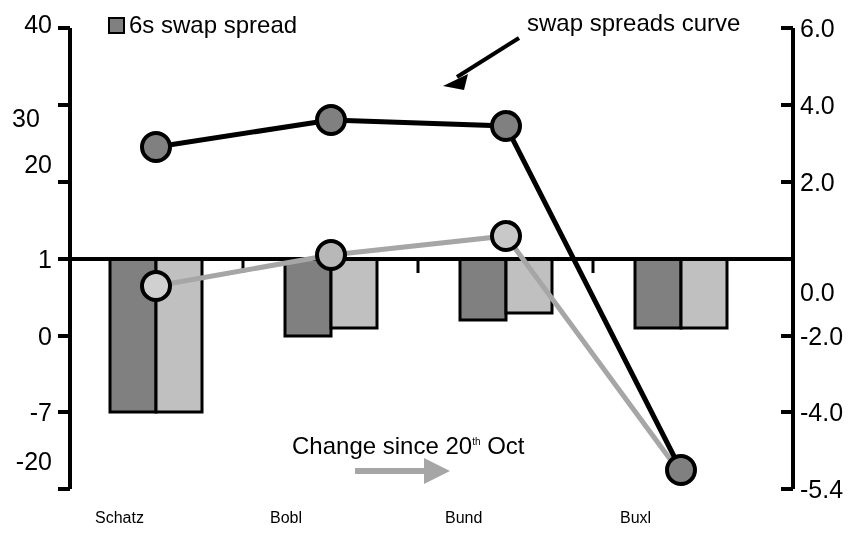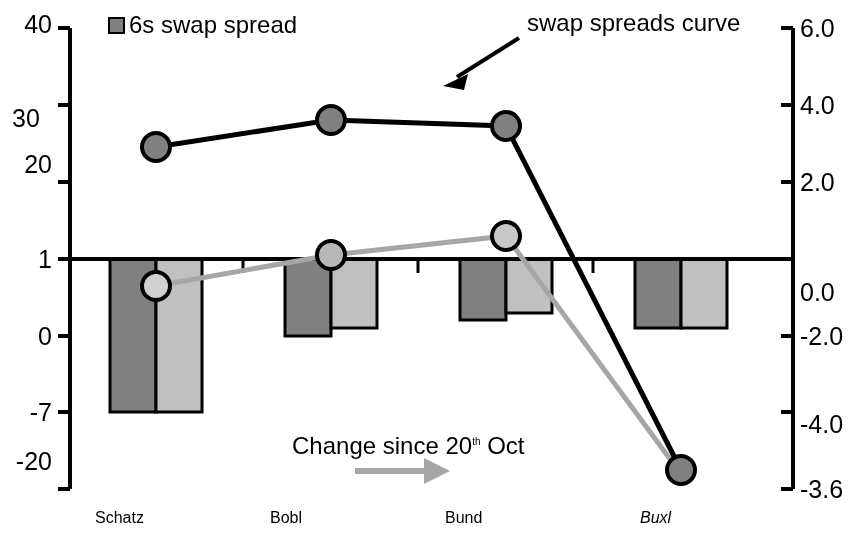--- a/index.html
+++ b/index.html
@@ -36,27 +36,27 @@
   <div class="tick-label tick-left" style="top:247px;">1</div>
   <div class="tick-label tick-left" style="top:324px;">0</div>
   <div class="tick-label tick-left" style="top:400px;">-7</div>
   <div class="tick-label tick-left" style="top:449px;">-20</div>
 
   <div class="tick-label tick-right" style="top:16px;">6.0</div>
   <div class="tick-label tick-right" style="top:93px;">4.0</div>
   <div class="tick-label tick-right" style="top:170px;">2.0</div>
   <div class="tick-label tick-right" style="top:247px;margin-top:33px;">0.0</div>
   <div class="tick-label tick-right" style="top:324px;">-2.0</div>
-  <div class="tick-label tick-right" style="top:400px;margin-top:12px;">-4.0</div>
-  <div class="tick-label tick-right" style="top:477px;">-3.6</div>
+  <div class="tick-label tick-right" style="top:400px;">-4.0</div>
+  <div class="tick-label tick-right" style="top:477px;">-5.4</div>
 
   <div class="cat-label" style="left:95px;top:505px;width:120px;">Schatz</div>
   <div class="cat-label" style="left:270px;top:505px;width:120px;">Bobl</div>
   <div class="cat-label" style="left:445px;top:505px;width:120px;">Bund</div>
-  <div class="cat-label" style="left:640px;top:505px;width:120px;font-style:italic;">Buxl</div>
+  <div class="cat-label" style="left:620px;top:505px;width:120px;">Buxl</div>
 
   <div class="legend">
     <div class="legend-row">
       <span class="legend-swatch" style="background:#808080;"></span>
       <span class="legend-text">6s swap spread</span>
     </div>
   </div>
 
   <div class="annot annot-eurex">
     <div>swap spreads curve</div>

